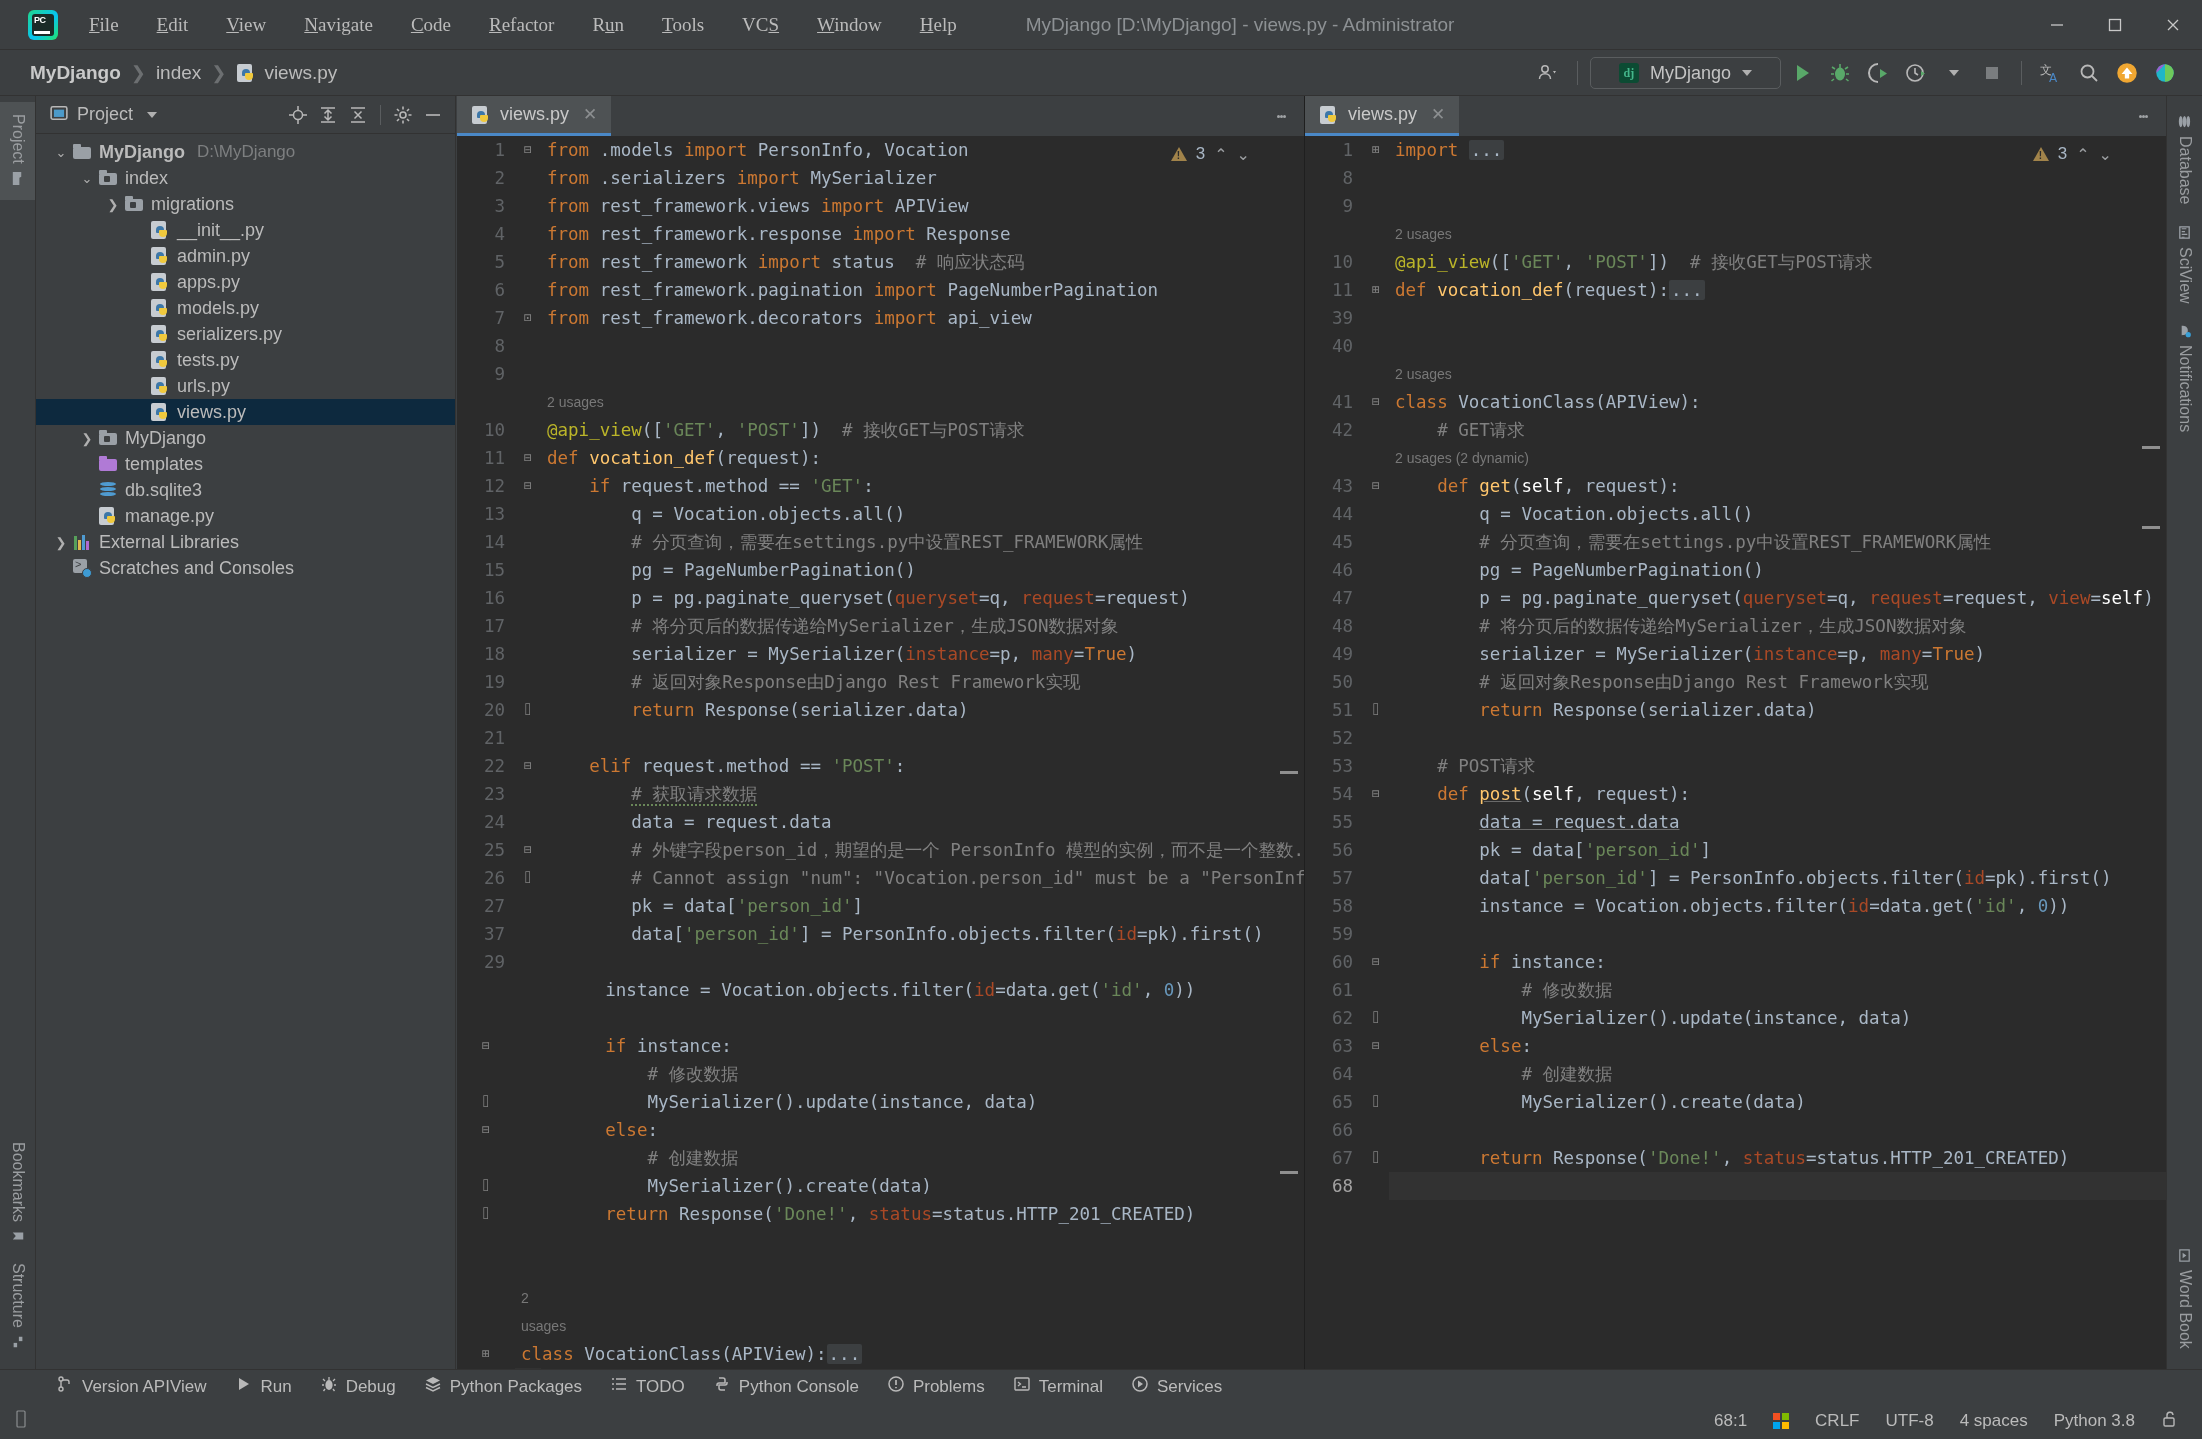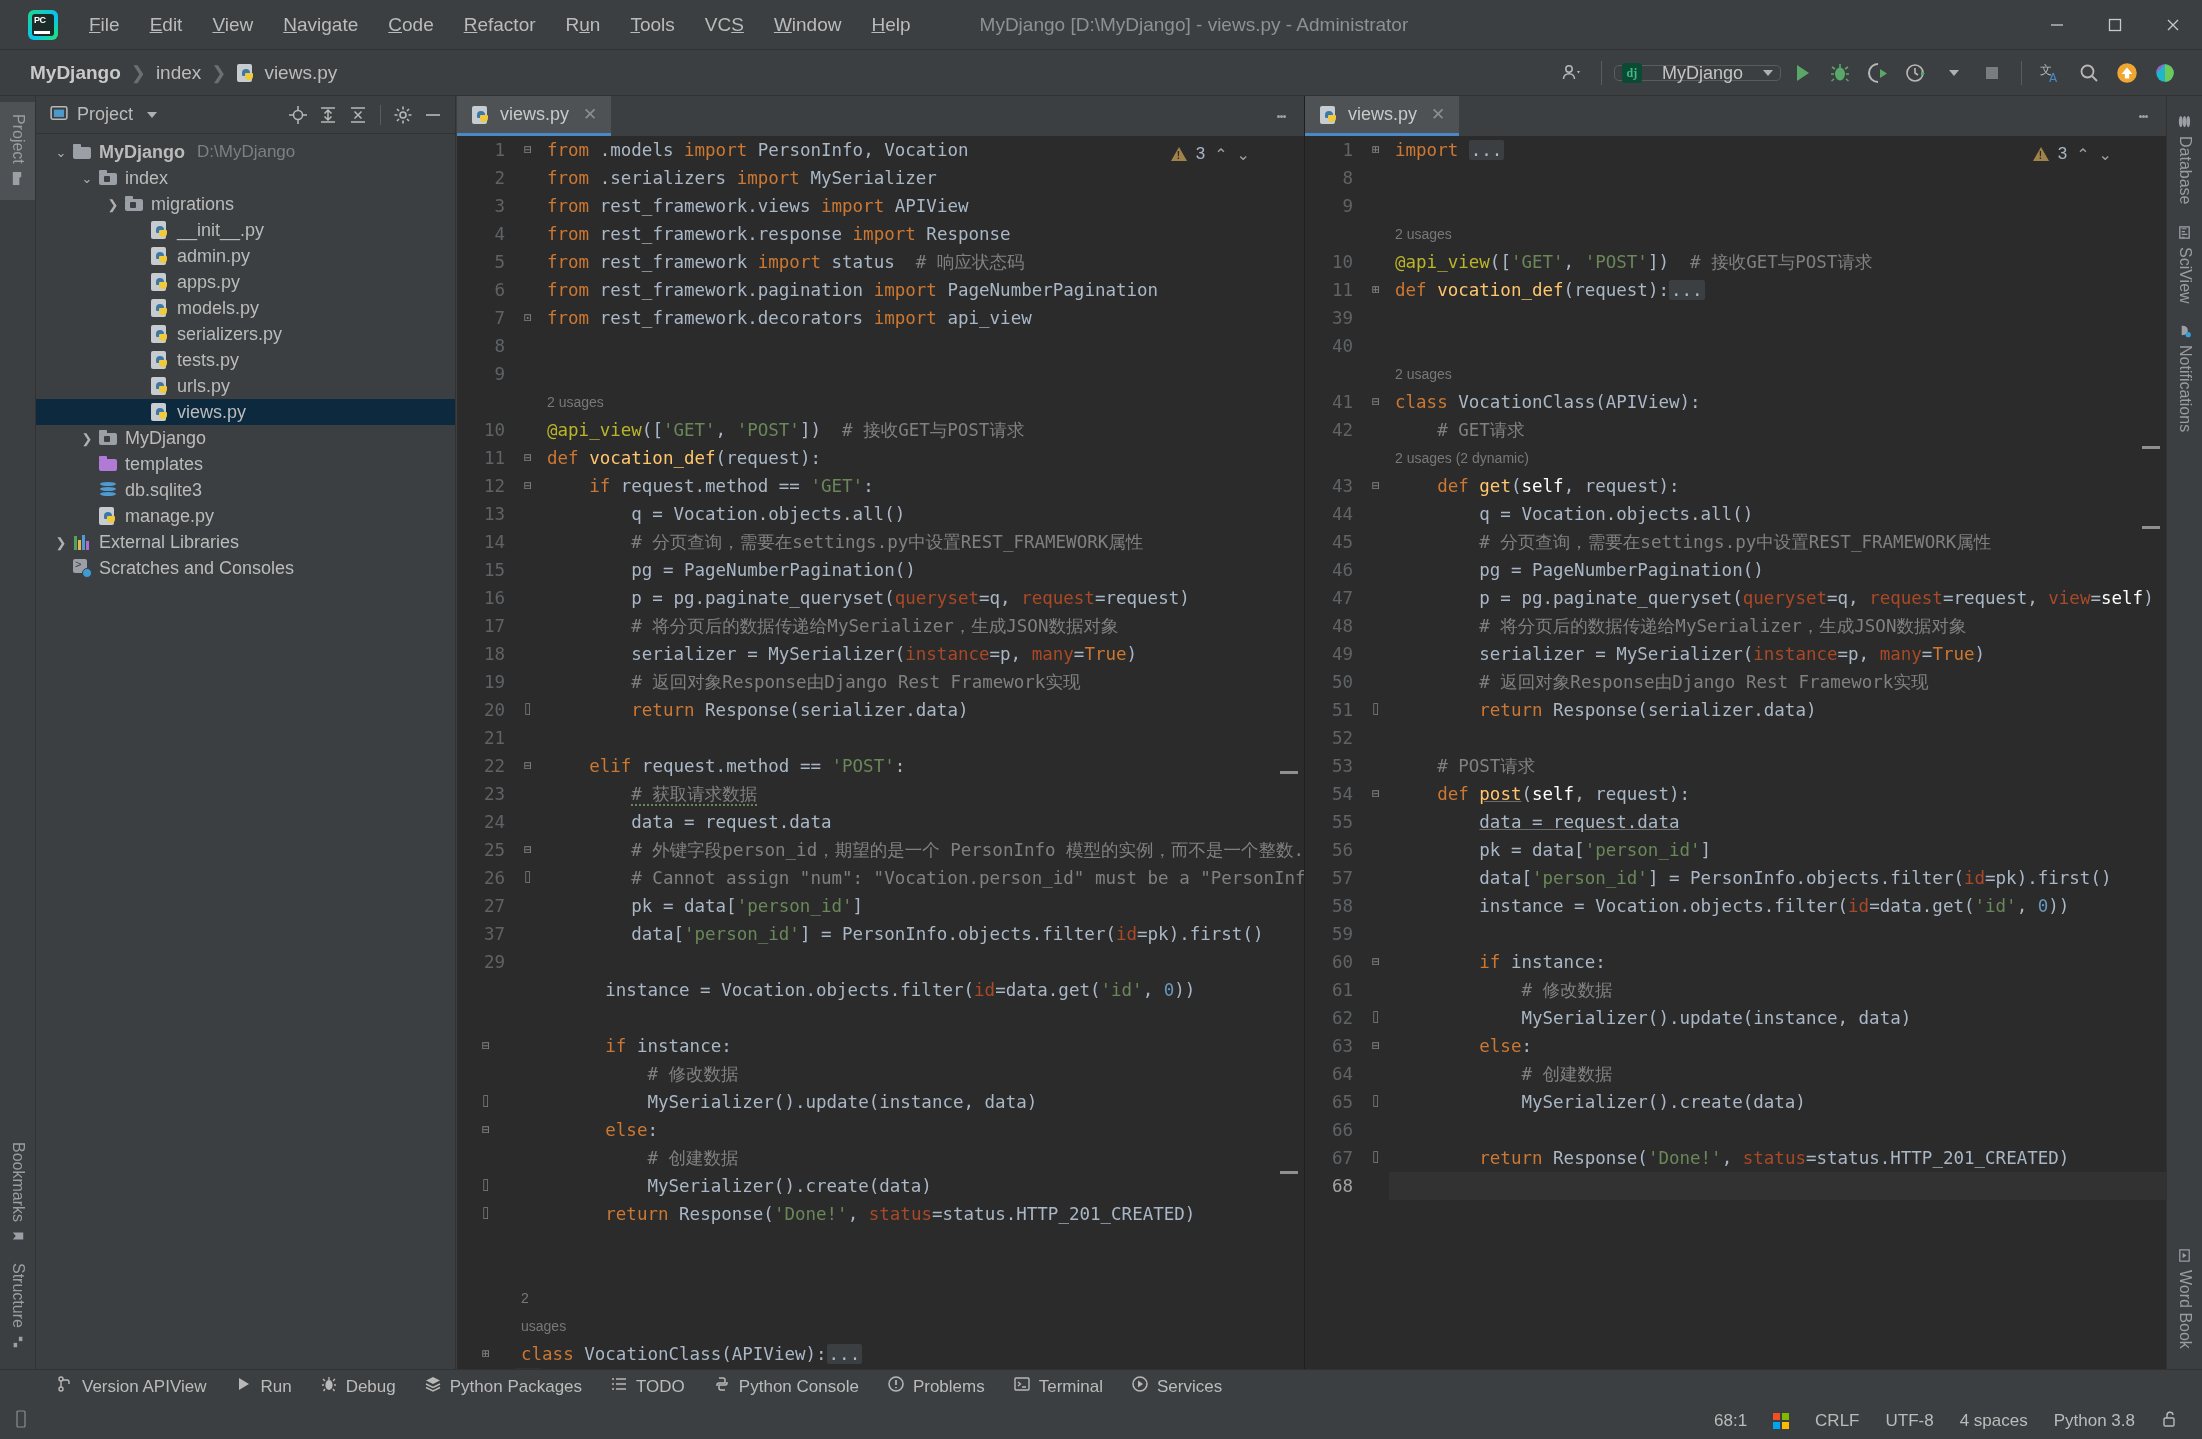--- a/index.html
+++ b/index.html
@@ -27,21 +27,21 @@
     position: absolute; left: 6px; top: 6px; right: 6px; bottom: 6px;
     background: #1b2b28; border-radius: 3px;
   }
   #app-logo .pc {
     position: absolute; left: 8px; top: 7px; color: #fff; font-size: 9px;
     font-weight: bold; letter-spacing: -.5px; font-family: "Liberation Sans", sans-serif;
   }
   #app-logo .bar {
     position: absolute; left: 8px; bottom: 8px; width: 16px; height: 3px; background: #fff;
   }
-  .menubar { display: flex; align-items: flex-start; gap: 4px; }
+  .menubar { display: flex; align-items: flex-start; gap: 12px; font-family: Liberation Serif, serif; }
   .menu-item {
     color: #bbbbbb; font-size: 19px; padding: 5px 13px; cursor: default;
     white-space: nowrap;
   }
   .menu-item u { text-decoration: underline; }
   #window-title {
     color: #8d9194; font-size: 19px; margin-left: 56px; white-space: nowrap;
   }
   #wincontrols {
     position: absolute; right: 0; top: 0; height: 50px; display: flex; align-items: center;
@@ -61,21 +61,21 @@
   .crumb.bold { font-weight: bold; color: #c9c9c9; }
   .crumb-sep { color: #6c6f71; font-size: 18px; margin: 0 4px; }
   #toolbar-right {
     position: absolute; right: 20px; top: 0; height: 46px;
     display: flex; align-items: center; gap: 4px;
   }
   .tb-btn { width: 34px; height: 34px; display: flex; align-items: center; justify-content: center;
             border-radius: 4px; }
   .tb-sep { width: 1px; height: 24px; background: #5a5d5f; margin: 0 8px; }
   #run-config {
-    display: flex; align-items: center; gap: 20px; height: 16px; padding: 0 7px;
+    display: flex; align-items: center; gap: 11px; height: 32px; padding: 0 28px;
     border: 1px solid #5a5d5f; border-radius: 5px; color: #c4c4c4; font-size: 18px;
   }
   #dj-icon {
     width: 20px; height: 20px; background: #0c4b33; border-radius: 3px;
     color: #44b78b; font-size: 12px; font-weight: bold; display:flex;
     align-items:center; justify-content:center; font-family:"Liberation Serif", serif;
   }
   .caret { width: 0; height: 0; border-left: 5px solid transparent; border-right: 5px solid transparent;
            border-top: 6px solid #b0b0b0; }
 

